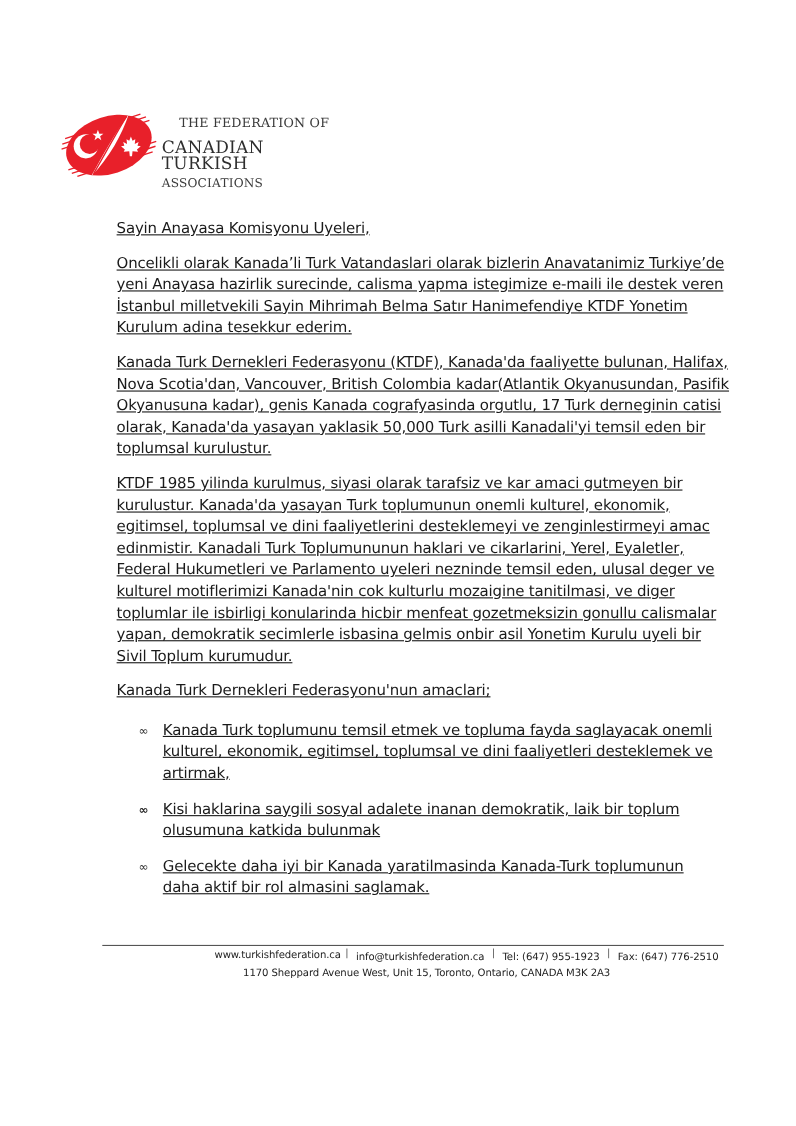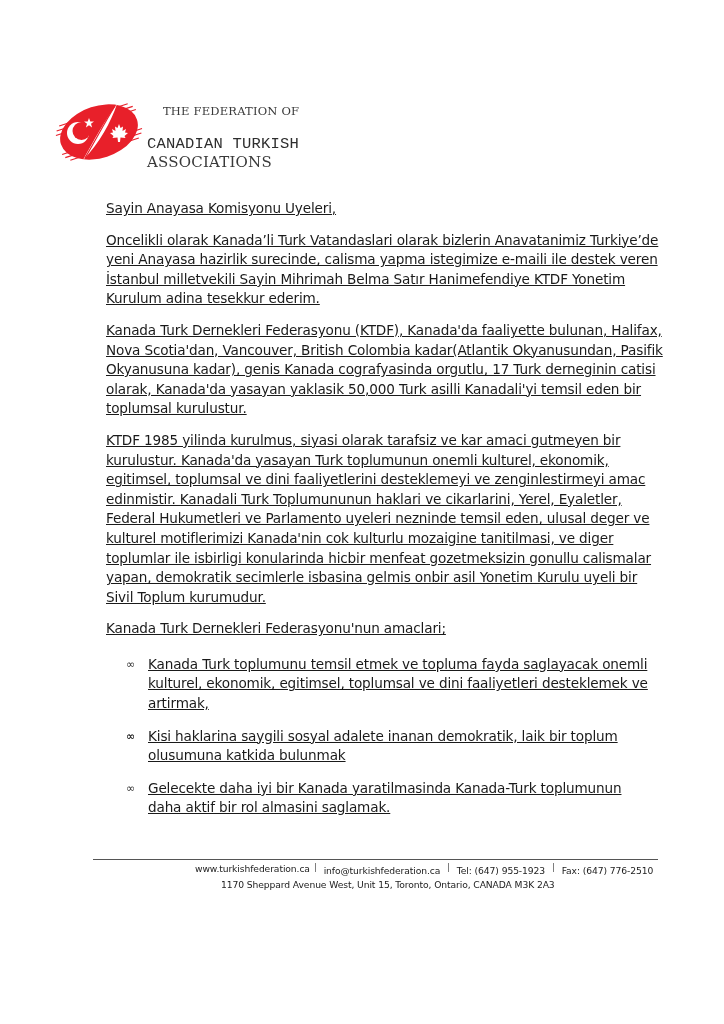--- a/index.html
+++ b/index.html
@@ -40,26 +40,25 @@
     .logo-line1 {
       font-size: 11.5px;
       letter-spacing: 0.2px;
       display: block;
       margin-left: 16px;
     }
     .logo-line2 {
       font-size: 15.5px;
       letter-spacing: 0.2px;
       display: block;
-      margin-top: 19px;
+      margin-top: 9px;
       color: #2e2e2e;
-      font-family: Liberation Mono, monospace;
     }
     .logo-line3 {
-      font-size: 15px;
+      font-size: 11px;
       letter-spacing: 0.2px;
       display: block;
       margin-top: 3px;
     }
     .content {
       position: absolute;
       left: 106px;
       top: 199px;
       width: 560px;
       font-size: 13.6px;

